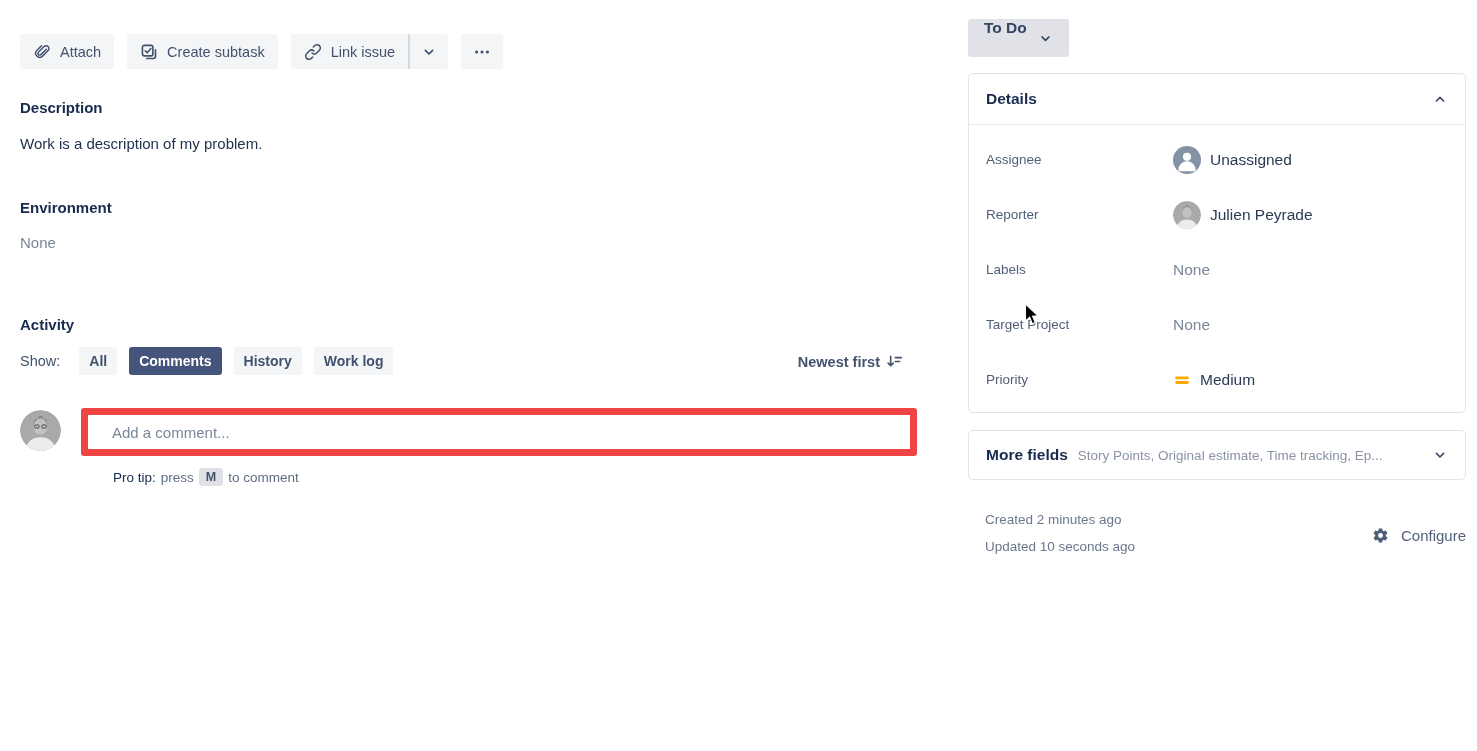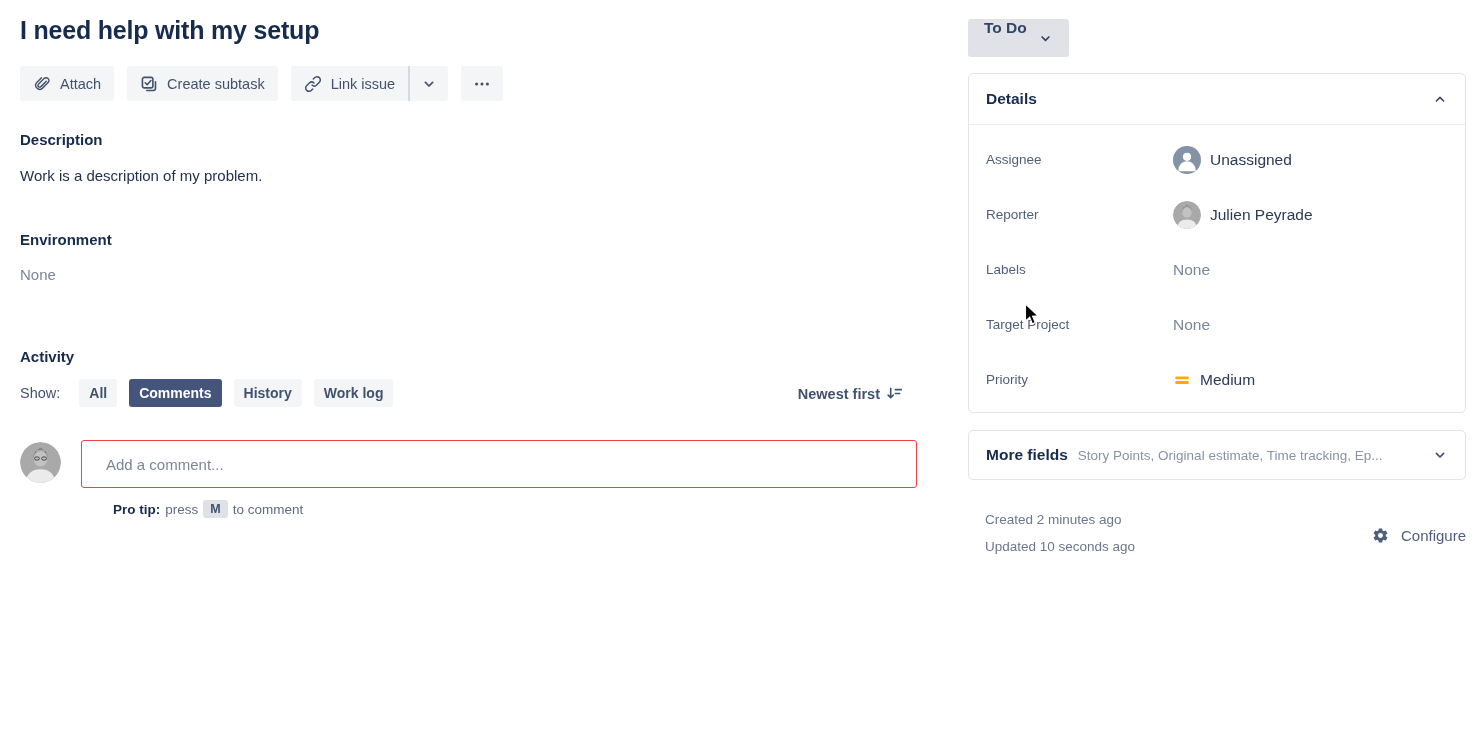--- a/index.html
+++ b/index.html
@@ -35,26 +35,26 @@
   .show-label { font-size:14.5px; color:#42526E; margin-right:19px; }
   .pills { display:flex; gap:12px; }
   .pill { height:28px; display:inline-flex; align-items:center; padding:0 10px; border-radius:3px;
           background:#F4F5F7; color:#42526E; font-size:14px; font-weight:600; cursor:pointer; }
   .pill.selected { background:#44547A; color:#fff; }
   .sort { margin-left:auto; margin-right:14px; display:inline-flex; align-items:flex-end; gap:6px;
           color:#42526E; font-size:14.5px; font-weight:600; cursor:pointer; }
 
   .comment-row { display:flex; align-items:flex-start; margin-top:33px; }
   .avatar-40 { width:41px; height:41px; border-radius:50%; overflow:hidden; flex:none; margin-top:2px; }
-  .comment-input { flex:1; margin-left:20px; height:48px; border:1px solid #ef4444; border-radius:3px;
+  .comment-input { flex:1; margin-left:20px; height:48px; border:7px solid #ef4444; border-radius:3px;
                    padding:0 0 0 24px; font-family:"Liberation Sans",sans-serif; font-size:15px;
                    color:#172B4D; outline:none; background:#fff; }
   .comment-input::placeholder { color:#7A869A; opacity:1; }
   .protip { margin:12px 0 0 61px; font-size:13.5px; color:#5E6C84; display:flex; align-items:center; gap:5px; }
-  .protip b { color:#172B4D; font-weight:700;padding-left:32px; }
+  .protip b { color:#172B4D; font-weight:400;padding-left:32px; }
   .kbd { background:#DFE1E6; color:#42526E; font-weight:700; font-size:12.5px; border-radius:3px;
          padding:2px 7px; line-height:14px; }
 
   
   .status-btn { display:inline-flex; gap:11px; height:38px; padding:0 16px;
                 background:#E0E2E8; border-radius:3px; color:#344563; font-size:15.5px; font-weight:600;
                 cursor:pointer; }
 
   .card { border:1px solid #E1E4E9; border-radius:5px; background:#fff; }
   .details-card { margin-top:16px; }
@@ -79,21 +79,20 @@
 
   .cursor { position:absolute; left:1024px; top:303px; width:17px; height:24px; pointer-events:none; z-index:10; }
 </style>
 </head>
 <body>
 
 <div class="page">
 
   <div class="main">
 
-    <h1 class="title">I need help with my setup</h1>
 
     <div class="toolbar">
       <span class="btn">
         <span class="icon">
           <svg width="18" height="18" viewBox="0 0 24 24" fill="none" stroke="#42526E" stroke-width="1.9" stroke-linecap="round">
             <path d="M17.7 8.3l-7.2 7.2a2.3 2.3 0 0 1-3.3-3.3l7.5-7.5a3.8 3.8 0 0 1 5.4 5.4l-7.7 7.7a5.4 5.4 0 0 1-7.6-7.6l6.5-6.4"></path>
           </svg>
         </span>
         <span>Attach</span>
       </span>

